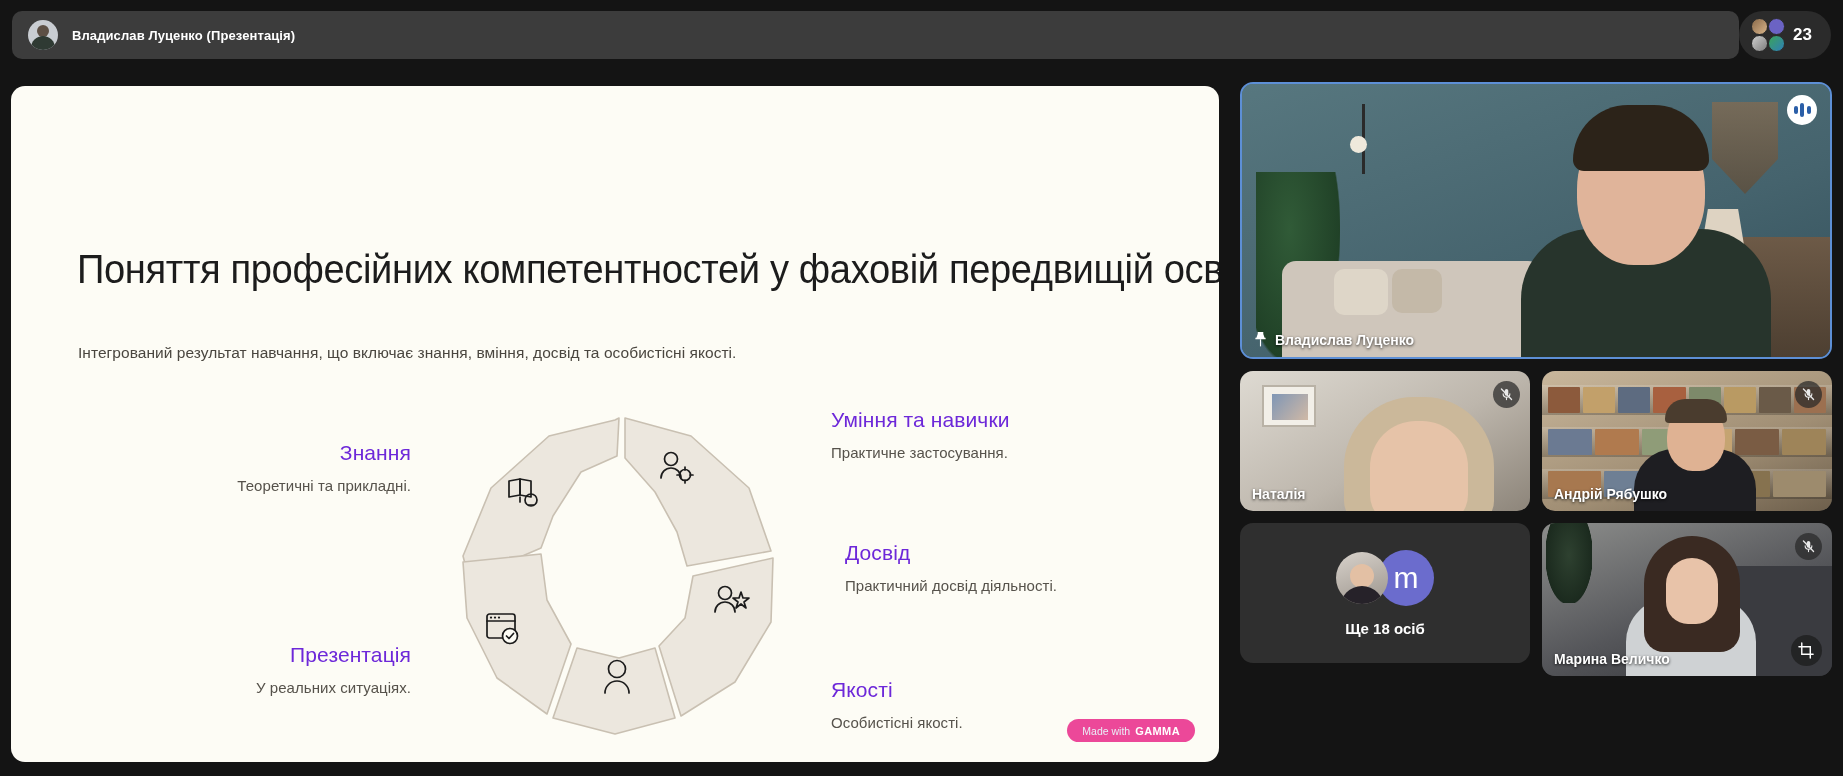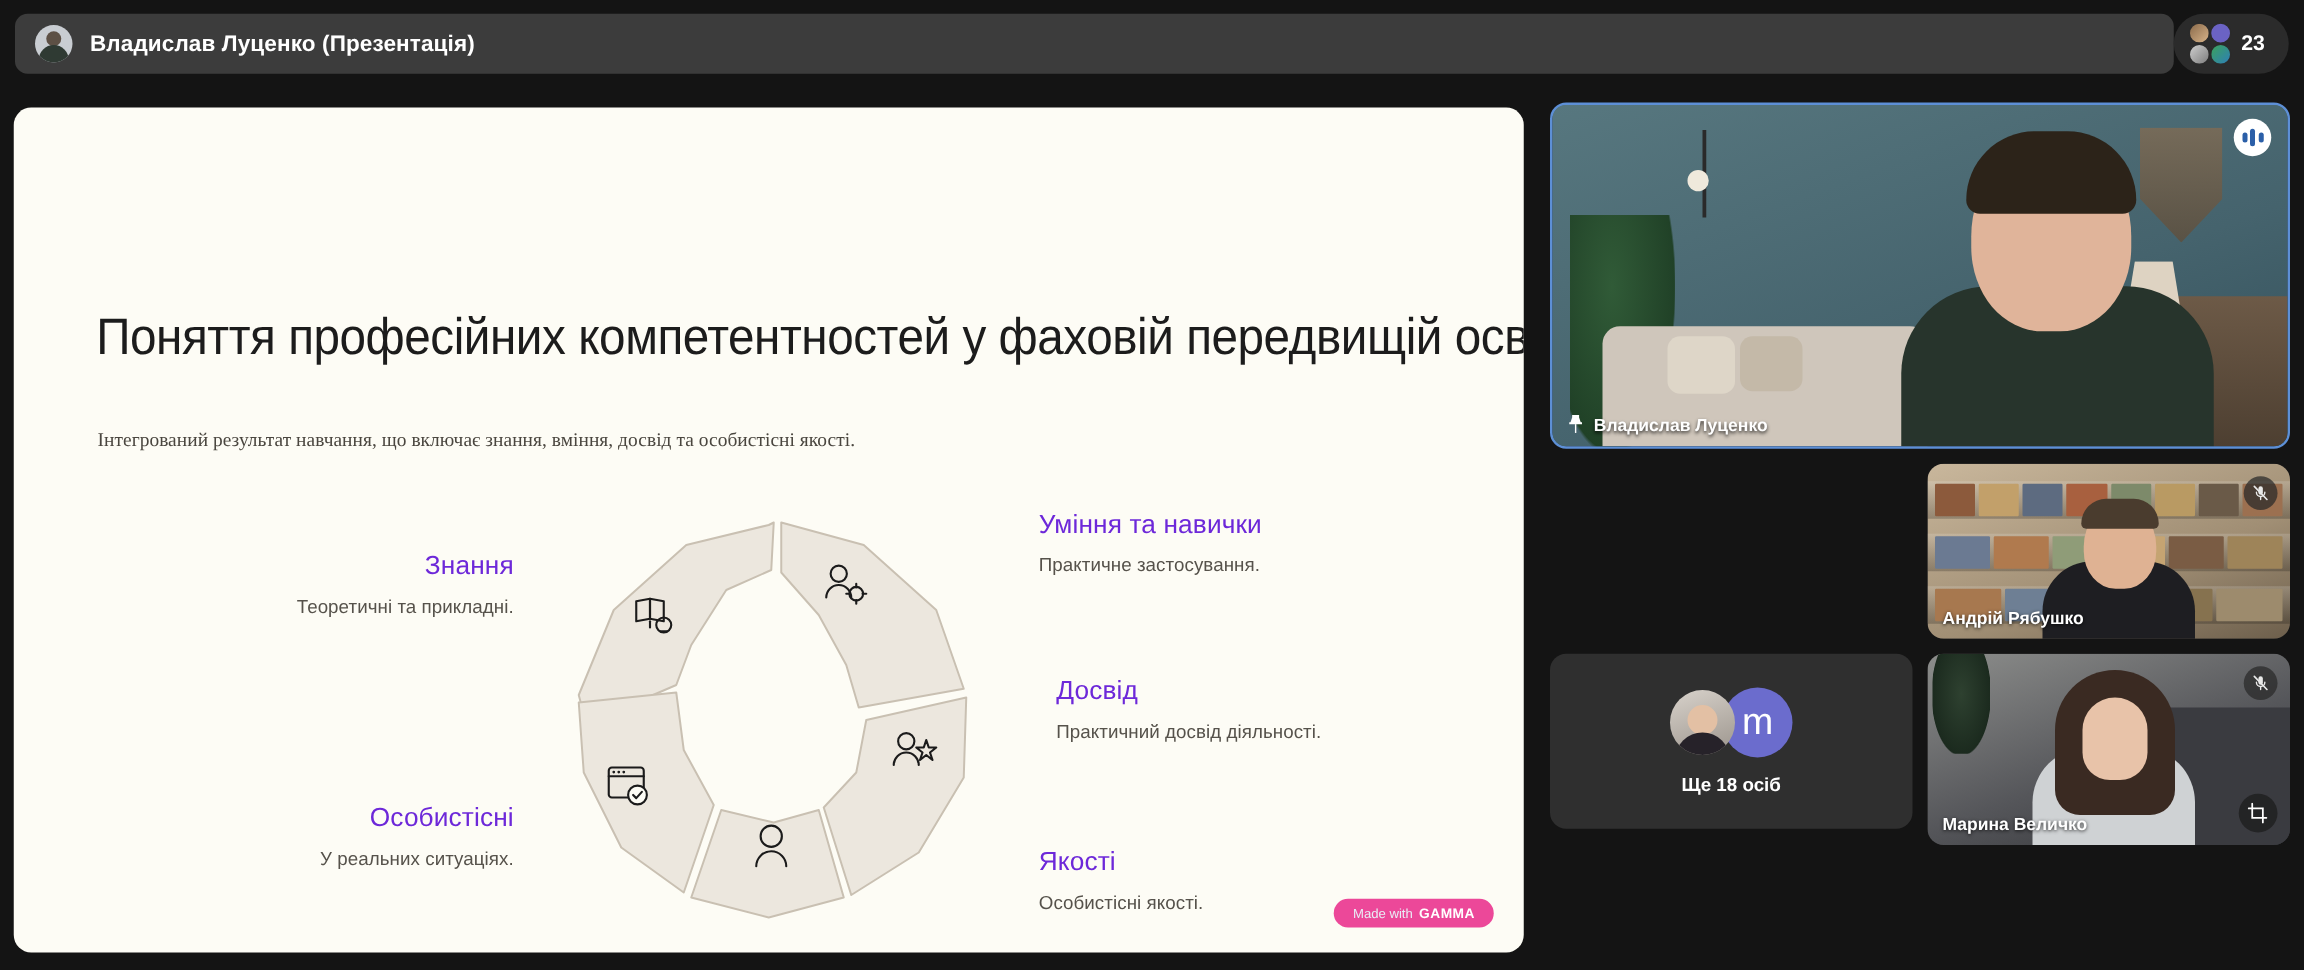--- a/index.html
+++ b/index.html
@@ -29,21 +29,21 @@
     width: 12px; height: 12px; border-radius: 50%;
     background: #5d5045;
   }
   .presenter-avatar .pa-body {
     position: absolute; left: 50%; top: 52%;
     transform: translateX(-50%);
     width: 24px; height: 20px; border-radius: 12px 12px 0 0;
     background: #2f3a33;
   }
   .header-title {
-    color: #ffffff; font-size: 18px; font-weight: 700;
+    color: #ffffff; font-size: 13px; font-weight: 700;
     letter-spacing: 0.1px; white-space: nowrap;
   }
 
   
   .people-pill {
     position: absolute; right: 12px; top: 11px;
     width: 92px; height: 48px;
     background: #2b2b2b; border-radius: 24px;
     display: flex; align-items: center; gap: 8px;
     padding: 0 12px;
@@ -75,21 +75,20 @@
     position: absolute; left: 66px; top: 160px;
     font-family: "Liberation Sans Narrow", "Liberation Sans", sans-serif;
     font-size: 41px; font-weight: 400; color: #1c1c1c;
     letter-spacing: -0.4px; white-space: nowrap;
     transform: scaleX(0.93); transform-origin: left center;
   }
   .slide-subtitle {
     position: absolute; left: 67px; top: 258px;
     font-size: 15.5px; color: #4a463f; letter-spacing: 0.05px;
     white-space: nowrap;
-    font-family: Liberation Serif, serif;
   }
 
   
   .diagram {
     position: absolute; left: 418px; top: 310px;
     width: 380px; height: 340px;
   }
   .diagram svg { width: 100%; height: 100%; display: block; }
 
   
@@ -428,21 +427,21 @@
       </g>
     </svg>
   </div>
 
   <div class="lbl left lbl-knowledge">
     <div class="lbl-title">Знання</div>
     <div class="lbl-desc">Теоретичні та прикладні.</div>
   </div>
 
   <div class="lbl left lbl-application">
-    <div class="lbl-title">Особистісні</div>
+    <div class="lbl-title">Презентація</div>
     <div class="lbl-desc">У реальних ситуаціях.</div>
   </div>
 
   <div class="lbl right lbl-skills">
     <div class="lbl-title">Уміння та навички</div>
     <div class="lbl-desc">Практичне застосування.</div>
   </div>
 
   <div class="lbl right lbl-qualities">
     <div class="lbl-title">Якості</div>
@@ -485,20 +484,39 @@
     </div>
     <div class="tile-name">
       <svg class="pin-icon" viewBox="0 0 14 18">
         <path d="M4 1 h6 v2 l1.4 4.2 h1.1 v1.6 H1.5 V7.2 h1.1 L4 3 Z" fill="#fff"></path>
         <rect x="6.4" y="8.8" width="1.2" height="7.6" fill="#fff"></rect>
       </svg>
       <span>Владислав Луценко</span>
     </div>
   </div>
 
+  <div class="tile tile-sm tile-natalia">
+    <div class="nat-bg"></div>
+    <div class="nat-frame"></div>
+    <div class="nat-person">
+      <div class="nat-hair"></div>
+      <div class="nat-face"></div>
+    </div>
+    <div class="mute-badge">
+      <svg width="15" height="15" viewBox="0 0 16 16">
+        <path d="M8 2.2 a1.9 1.9 0 0 1 1.9 1.9 v3.4 a1.9 1.9 0 0 1 -3.8 0 V4.1 A1.9 1.9 0 0 1 8 2.2 Z" fill="#e9e9e9"></path>
+        <path d="M4.4 7.3 a3.6 3.6 0 0 0 7.2 0" stroke="#e9e9e9" stroke-width="1.2" fill="none" stroke-linecap="round"></path>
+        <path d="M8 11 v2.4" stroke="#e9e9e9" stroke-width="1.2" stroke-linecap="round"></path>
+        <path d="M2.6 2.2 L13.4 13.4" stroke="#e9e9e9" stroke-width="1.4" stroke-linecap="round"></path>
+      </svg>
+    </div>
+    <div class="tile-name">
+      <span>Наталія</span>
+    </div>
+  </div>
 
   <div class="tile tile-sm tile-andrii">
     <div class="and-bg"></div>
     <div class="shelf s1">
       <div class="books">
         <i style="background:#8c5a3c"></i>
           <i style="background:#c2a06a"></i>
           <i style="background:#5d6b80"></i>
         <i style="background:#a8603f"></i>
           <i style="background:#7d8a6a"></i>

